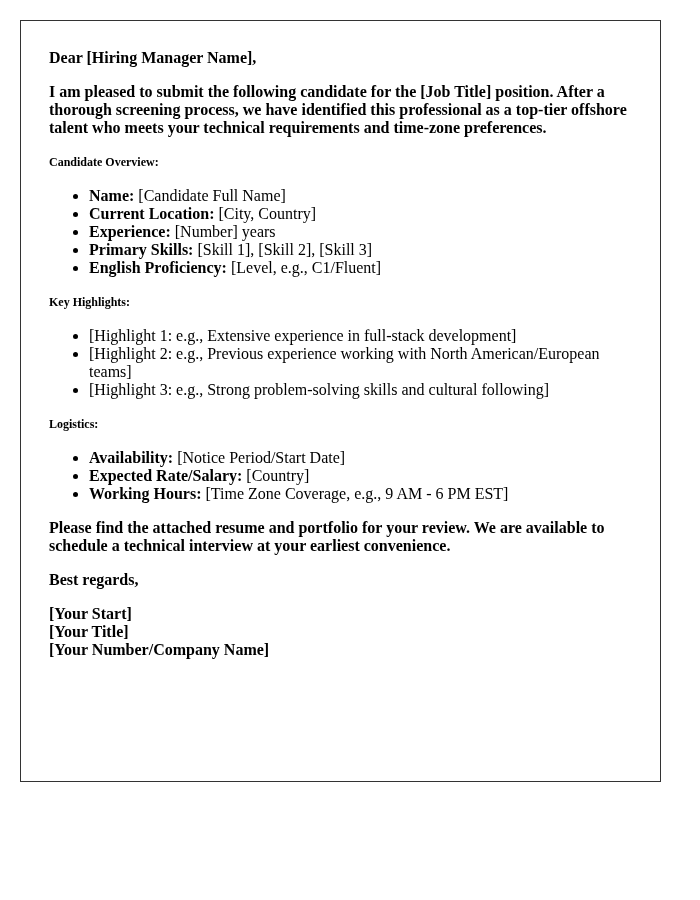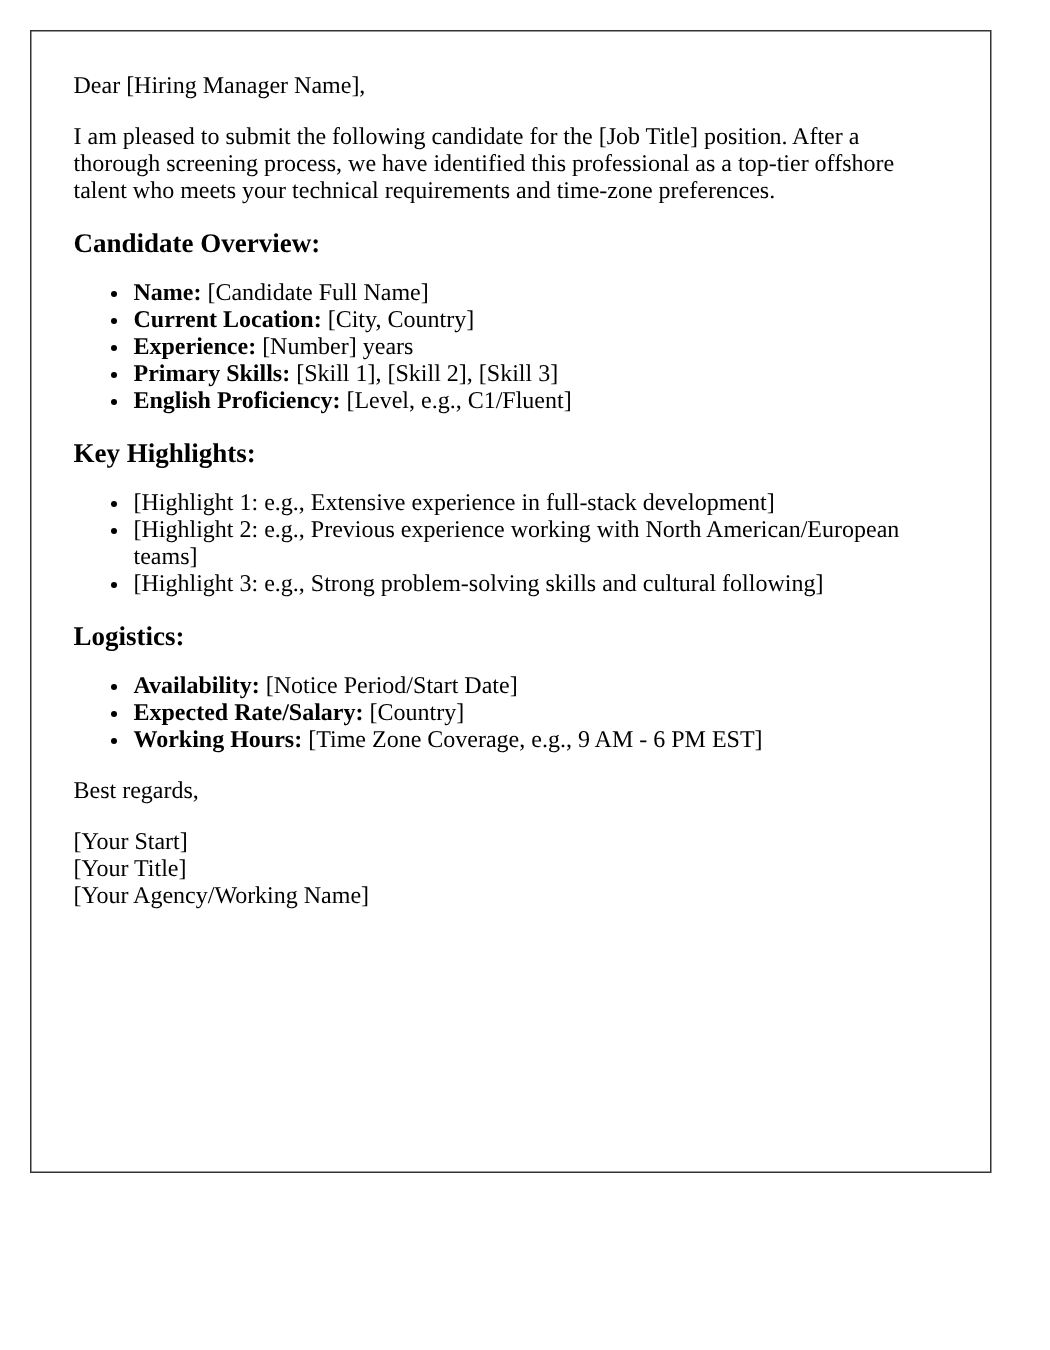--- a/index.html
+++ b/index.html
@@ -5,22 +5,22 @@
   html, body { margin: 0; padding: 0; background: #ffffff; }
   body { width: 700px; height: 900px; position: relative; font-family: "Liberation Serif", "DejaVu Serif", serif; color: #000; }
   .letter {
     position: absolute; left: 20px; top: 20px;
     width: 583px; height: 704px;
     border: 1px solid #333333;
     padding: 28px 28px 28px 28px;
     font-size: 16px; line-height: 18px;
     background: #fff;
   }
-  .letter p { margin: 0 0 16px 0; }
-  .letter h3, .section-title { font-weight: bold; font-size: 18px; margin: 0 0 16px 0; }
+  .letter p { margin: 0 0 16px 0; font-weight: bold; }
+  .letter h3, .section-title { font-weight: bold; font-size: 12px; margin: 0 0 16px 0; }
   .letter ul { margin: 0 0 16px 0; padding-left: 40px; list-style: disc; }
   .letter li { margin: 0; }
   .letter li b { font-weight: bold; }
   .sig span { display: block; }
 </style>
 </head>
 <body>
 
 <div class="letter">
   <p>Dear [Hiring Manager Name],</p>
@@ -42,19 +42,20 @@
     <li>[Highlight 3: e.g., Strong problem-solving skills and cultural following]</li>
   </ul>
 
   <div class="section-title">Logistics:</div>
   <ul>
     <li><b>Availability:</b><span> [Notice Period/Start Date]</span></li>
     <li><b>Expected Rate/Salary:</b><span> [Country]</span></li>
     <li><b>Working Hours:</b><span> [Time Zone Coverage, e.g., 9 AM - 6 PM EST]</span></li>
   </ul>
 
+  <p>Please find the attached resume and portfolio for your review. We are available to schedule a technical interview at your earliest convenience.</p>
   <p>Best regards,</p>
   <p class="sig">
     <span>[Your Start]</span>
     <span>[Your Title]</span>
-    <span>[Your Agency/Working Name]</span>
+    <span>[Your Number/Company Name]</span>
   </p>
 </div>
 
 </body></html>

